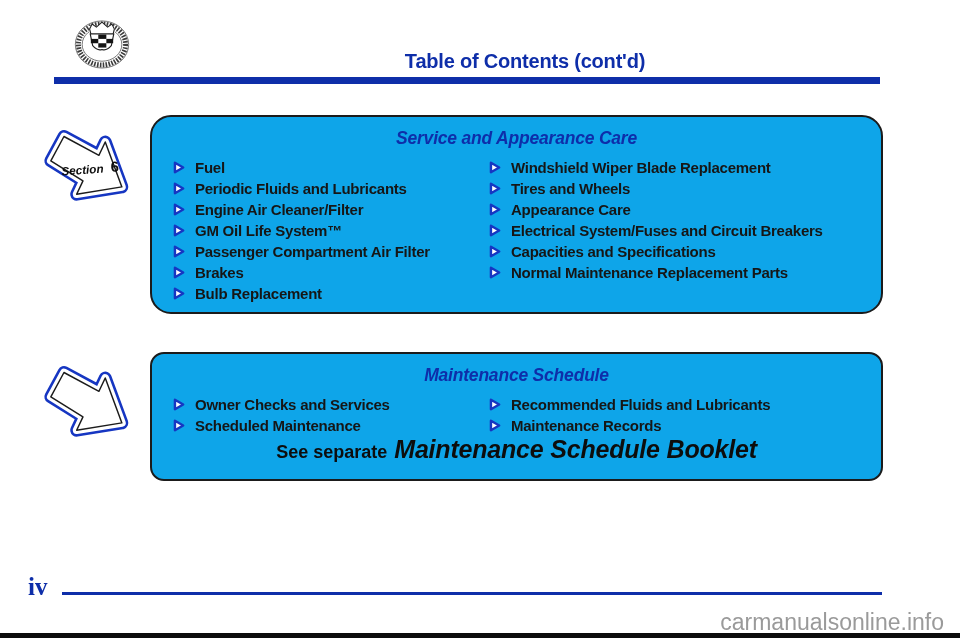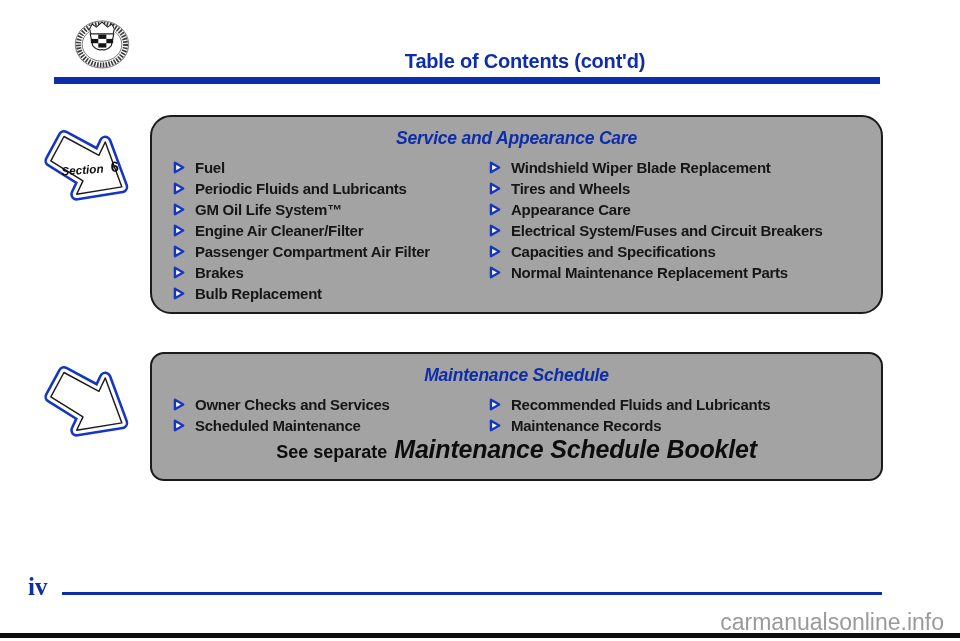--- a/index.html
+++ b/index.html
@@ -12,21 +12,21 @@
   .page{position:relative;width:960px;height:641px;background:#fff;overflow:hidden;
         font-family:"Liberation Sans",sans-serif;}
 
   
   .logo{position:absolute;left:71px;top:12px;}
   .page-title{position:absolute;left:90px;right:0;top:50px;text-align:center;
               font-size:20px;font-weight:bold;color:var(--blue);letter-spacing:-0.2px;}
   .header-rule{position:absolute;left:54px;top:77px;width:826px;height:7px;background:var(--blue);}
 
   
-  .toc-box{position:absolute;left:150px;width:733px;box-sizing:border-box;background:#a3a3a3;
+  .toc-box{position:absolute;left:150px;width:733px;box-sizing:border-box;background:#0ea5e9;
            border:2.5px solid #1b1b1b;border-radius:21px;}
   #box-service{top:115px;height:199px;}
   #box-maintenance{top:352px;height:129px;border-radius:14px;}
   .box-heading{margin-top:11px;text-align:center;font-size:17.5px;font-weight:bold;
                font-style:italic;color:var(--blue);letter-spacing:-0.2px;}
   .cols{position:relative;margin-top:8px;}
   .col{position:absolute;top:0;}
   .col-left{left:19px;}
   .col-right{left:335px;}
   .item{display:flex;align-items:center;height:21px;}
@@ -109,29 +109,29 @@
               </svg>
             </span>
             <span class="item-label">Periodic Fluids and Lubricants</span>
           </div>
           <div class="item">
             <span class="bullet">
               <svg viewBox="0 0 16 16" width="15" height="15">
                 <path d="M4.2 3 L13 8 L4.2 13 Z" fill="#fff" stroke-width="2.6" stroke-linejoin="round"></path>
               </svg>
             </span>
+            <span class="item-label">Engine Air Cleaner/Filter</span>
+          </div>
+          <div class="item">
+            <span class="bullet">
+              <svg viewBox="0 0 16 16" width="15" height="15">
+                <path d="M4.2 3 L13 8 L4.2 13 Z" fill="#fff" stroke-width="2.6" stroke-linejoin="round"></path>
+              </svg>
+            </span>
             <span class="item-label">GM Oil Life System™</span>
-          </div>
-          <div class="item">
-            <span class="bullet">
-              <svg viewBox="0 0 16 16" width="15" height="15">
-                <path d="M4.2 3 L13 8 L4.2 13 Z" fill="#fff" stroke-width="2.6" stroke-linejoin="round"></path>
-              </svg>
-            </span>
-            <span class="item-label">Engine Air Cleaner/Filter</span>
           </div>
           <div class="item">
             <span class="bullet">
               <svg viewBox="0 0 16 16" width="15" height="15">
                 <path d="M4.2 3 L13 8 L4.2 13 Z" fill="#fff" stroke-width="2.6" stroke-linejoin="round"></path>
               </svg>
             </span>
             <span class="item-label">Passenger Compartment Air Filter</span>
           </div>
           <div class="item">

